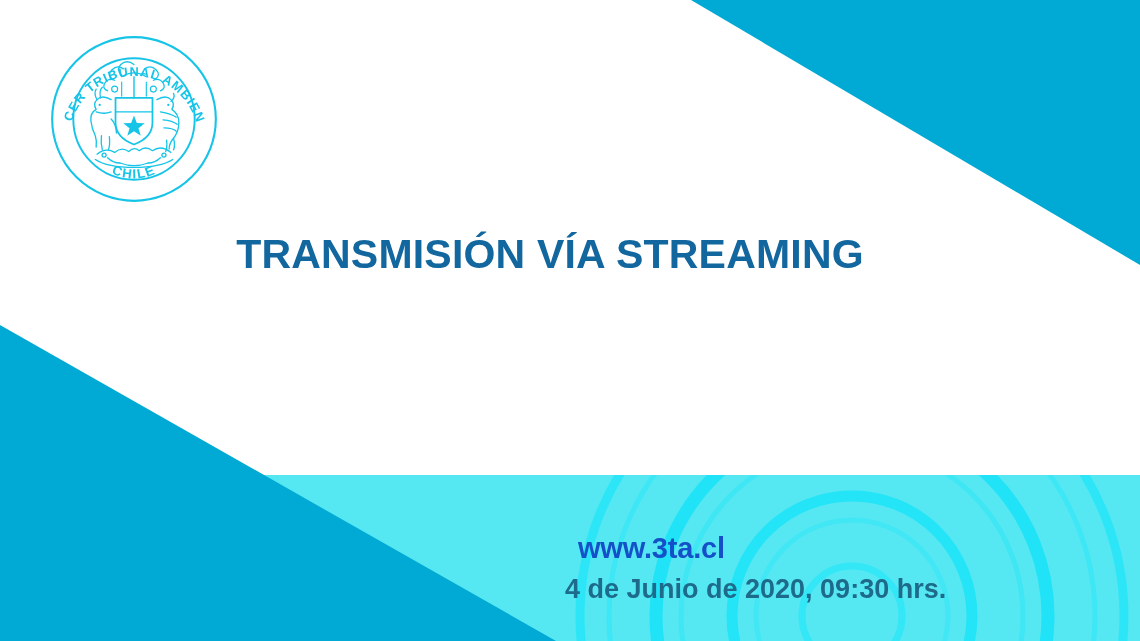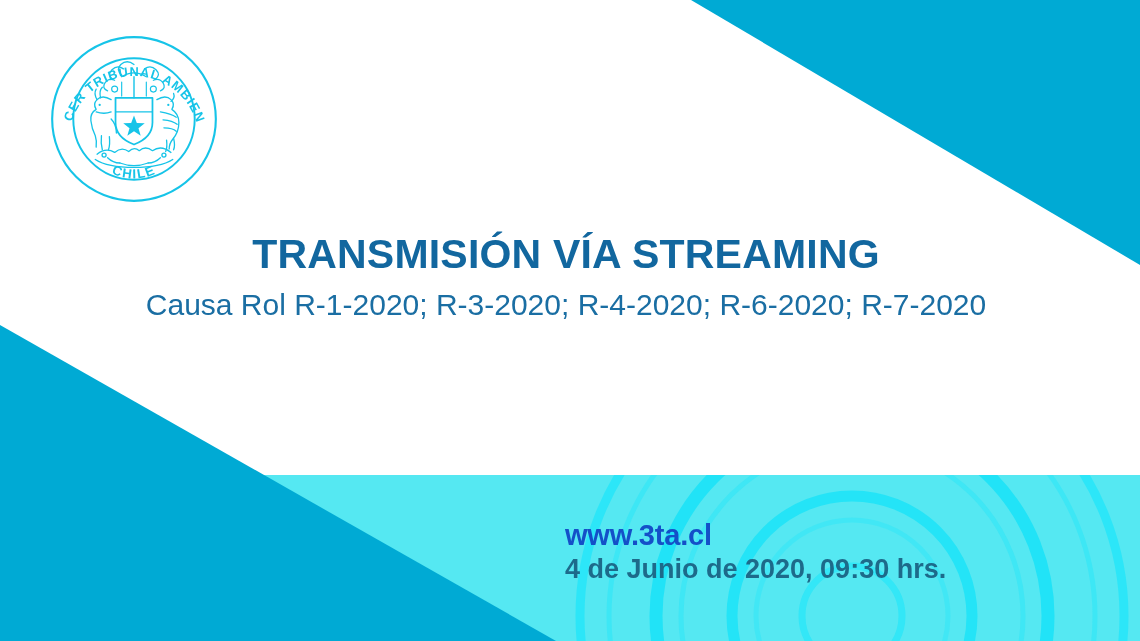--- a/index.html
+++ b/index.html
@@ -33,21 +33,21 @@
     left: 46px;
     top: 31px;
     width: 176px;
     height: 176px;
   }
   #logo-seal svg { display: block; width: 176px; height: 176px; }
 
   
   #headline-block {
     position: absolute;
-    left: 16px;
+    left: 0;
     top: 232px;
     width: 1100px;
     text-align: center;
     pointer-events: none;
   }
   #main-title {
     margin: 0;
     font-size: 41px;
     font-weight: 700;
     letter-spacing: 0.2px;
@@ -65,21 +65,21 @@
   }
 
   
   #footer-block {
     position: absolute;
     left: 565px;
     top: 521px;
     text-align: left;
   }
   #site-url {
-    margin: 0;
+    margin: 13px;
     font-size: 29px;
     font-weight: 700;
     color: #1450c8;
     letter-spacing: -0.2px;
     line-height: 1.0;
   }
   #event-datetime {
     margin: 6px 0 0 0;
     font-size: 27px;
     font-weight: 700;
@@ -198,21 +198,20 @@
           <path d="M84,150 q16,6 32,0"></path>
           <circle cx="66" cy="141" r="2.3"></circle>
           <circle cx="134" cy="141" r="2.3"></circle>
         </g>
       </g>
     </svg>
   </div>
 
   <div id="headline-block">
     <h1 id="main-title">TRANSMISIÓN VÍA STREAMING</h1>
-    <p id="sub-title">Causa Rol R-1-2020; R-3-2020; R-4-2020; R-6-2020; R-7-2020</p>
   </div>
 
   <div id="footer-block">
     <div id="site-url">www.3ta.cl</div>
     <div id="event-datetime">4 de Junio de 2020, 09:30 hrs.</div>
   </div>
 
 </div>
 
 </body></html>

